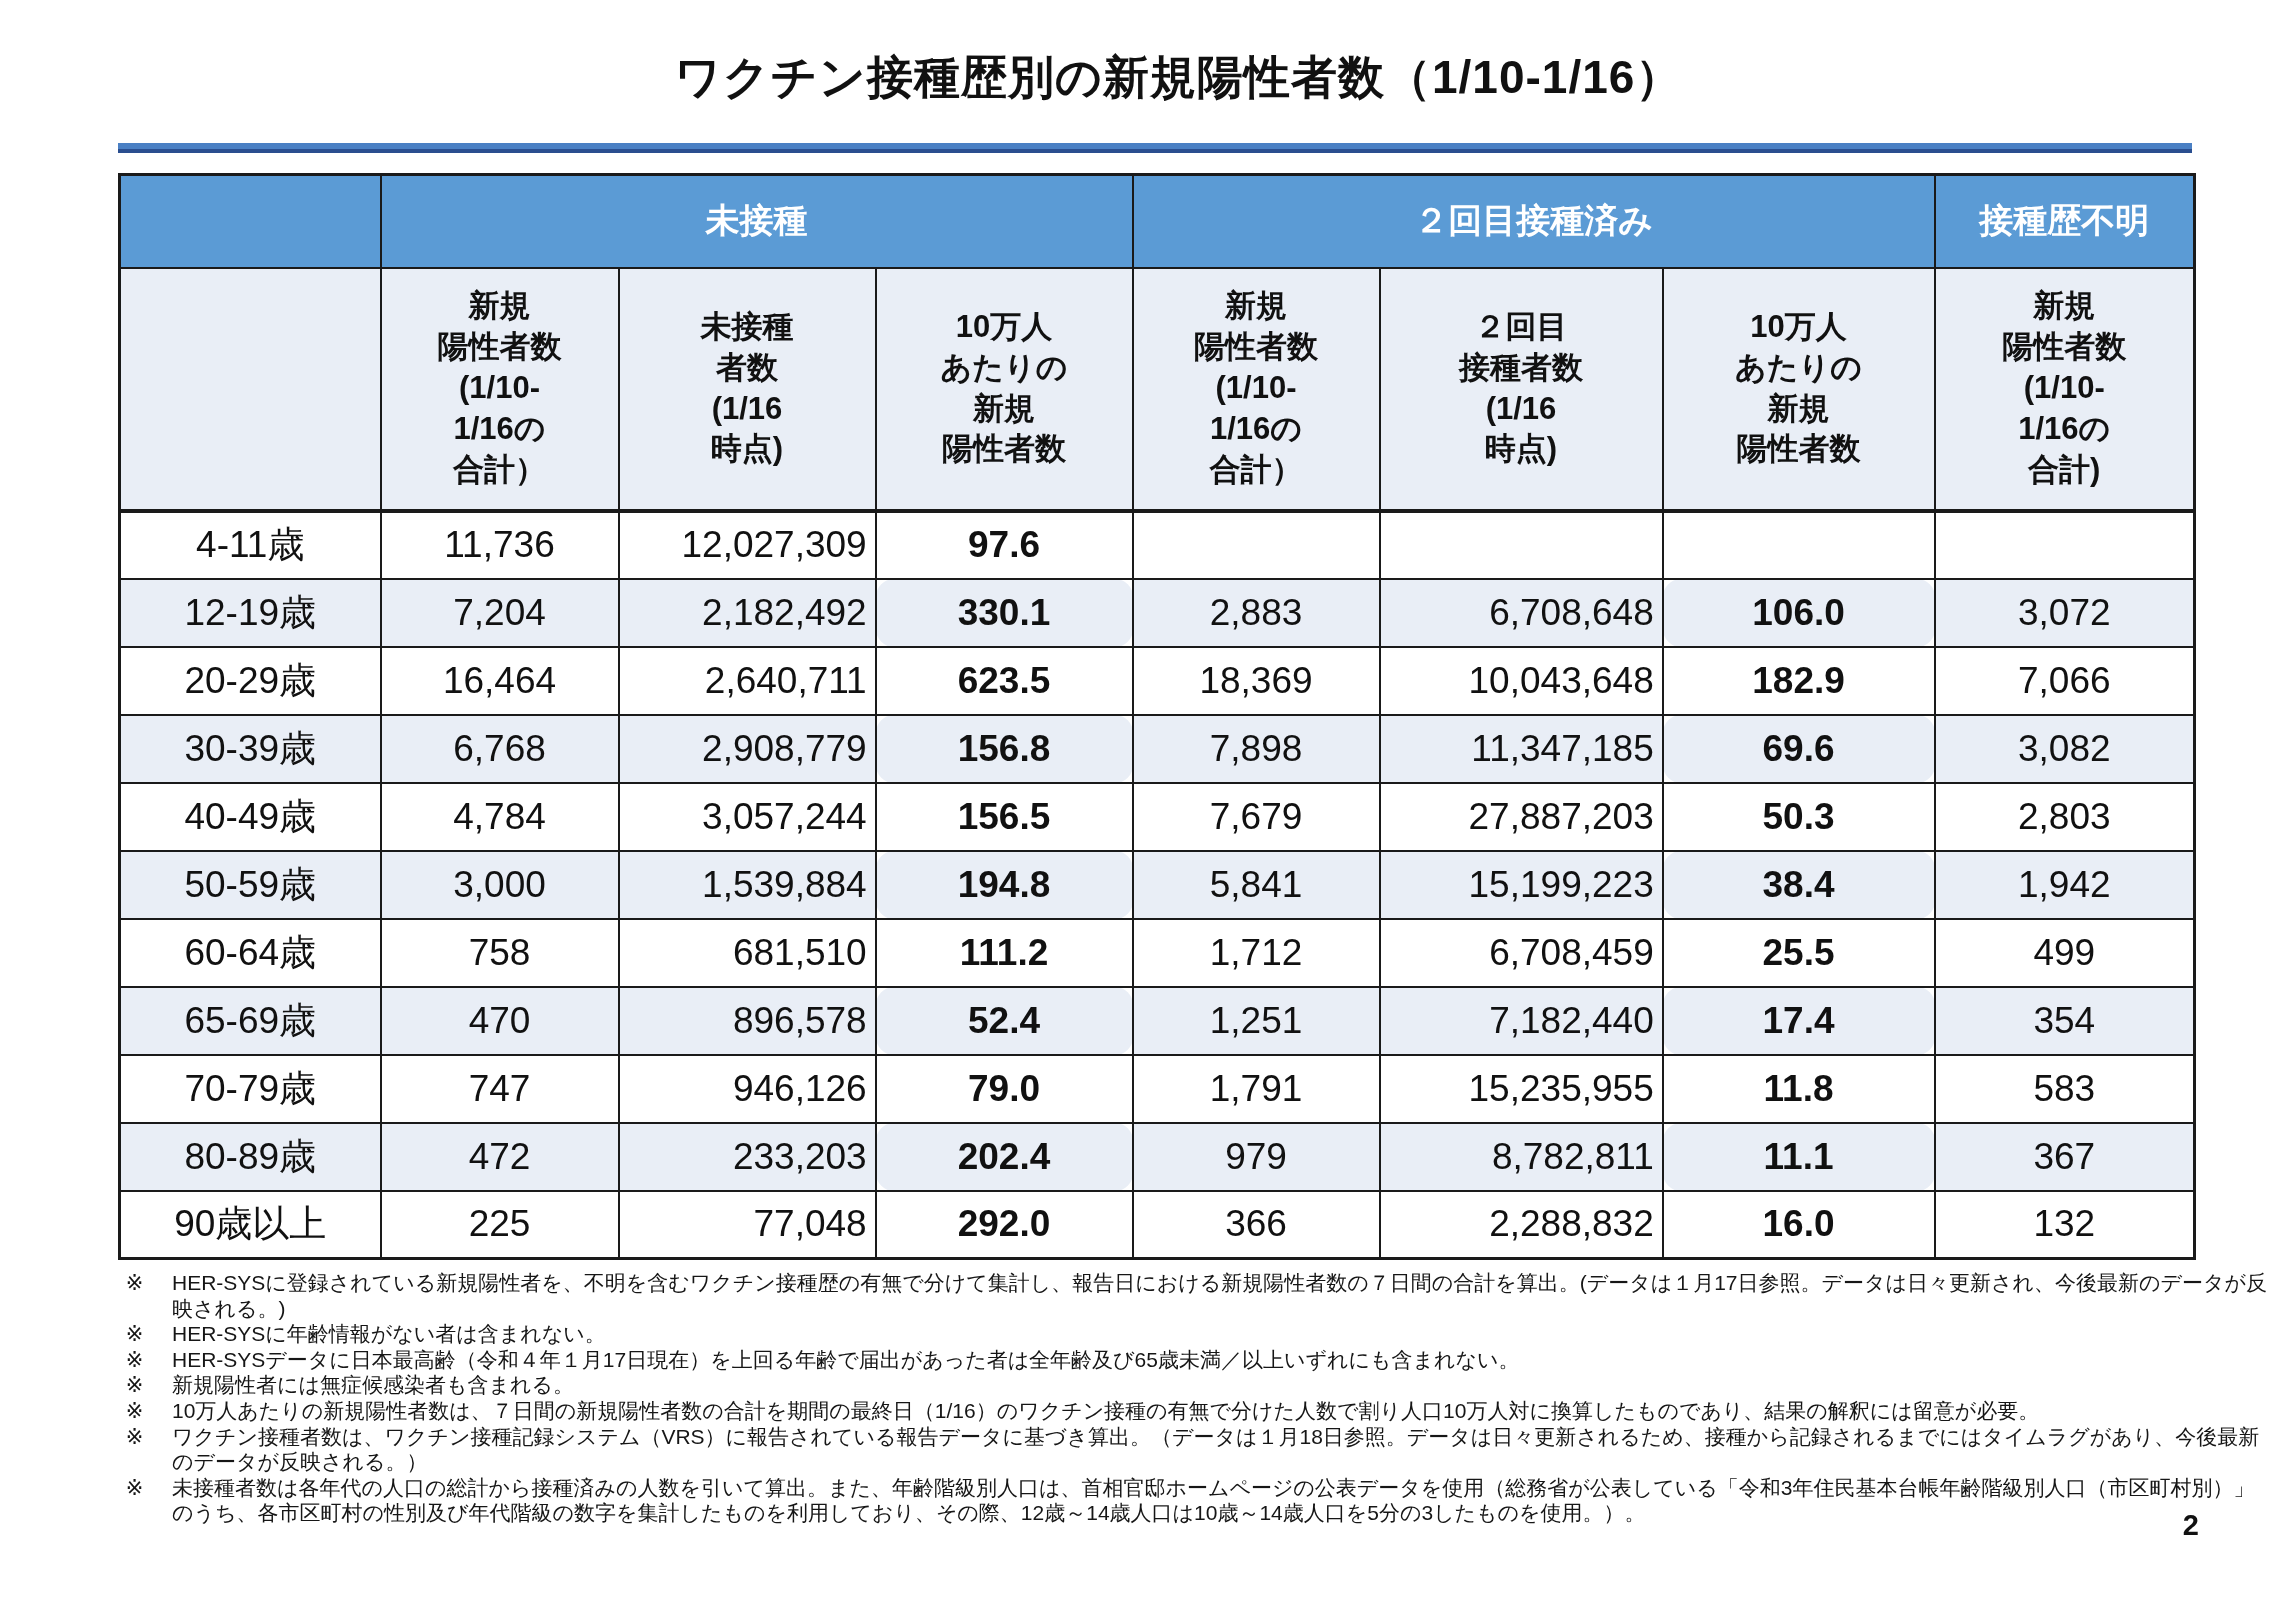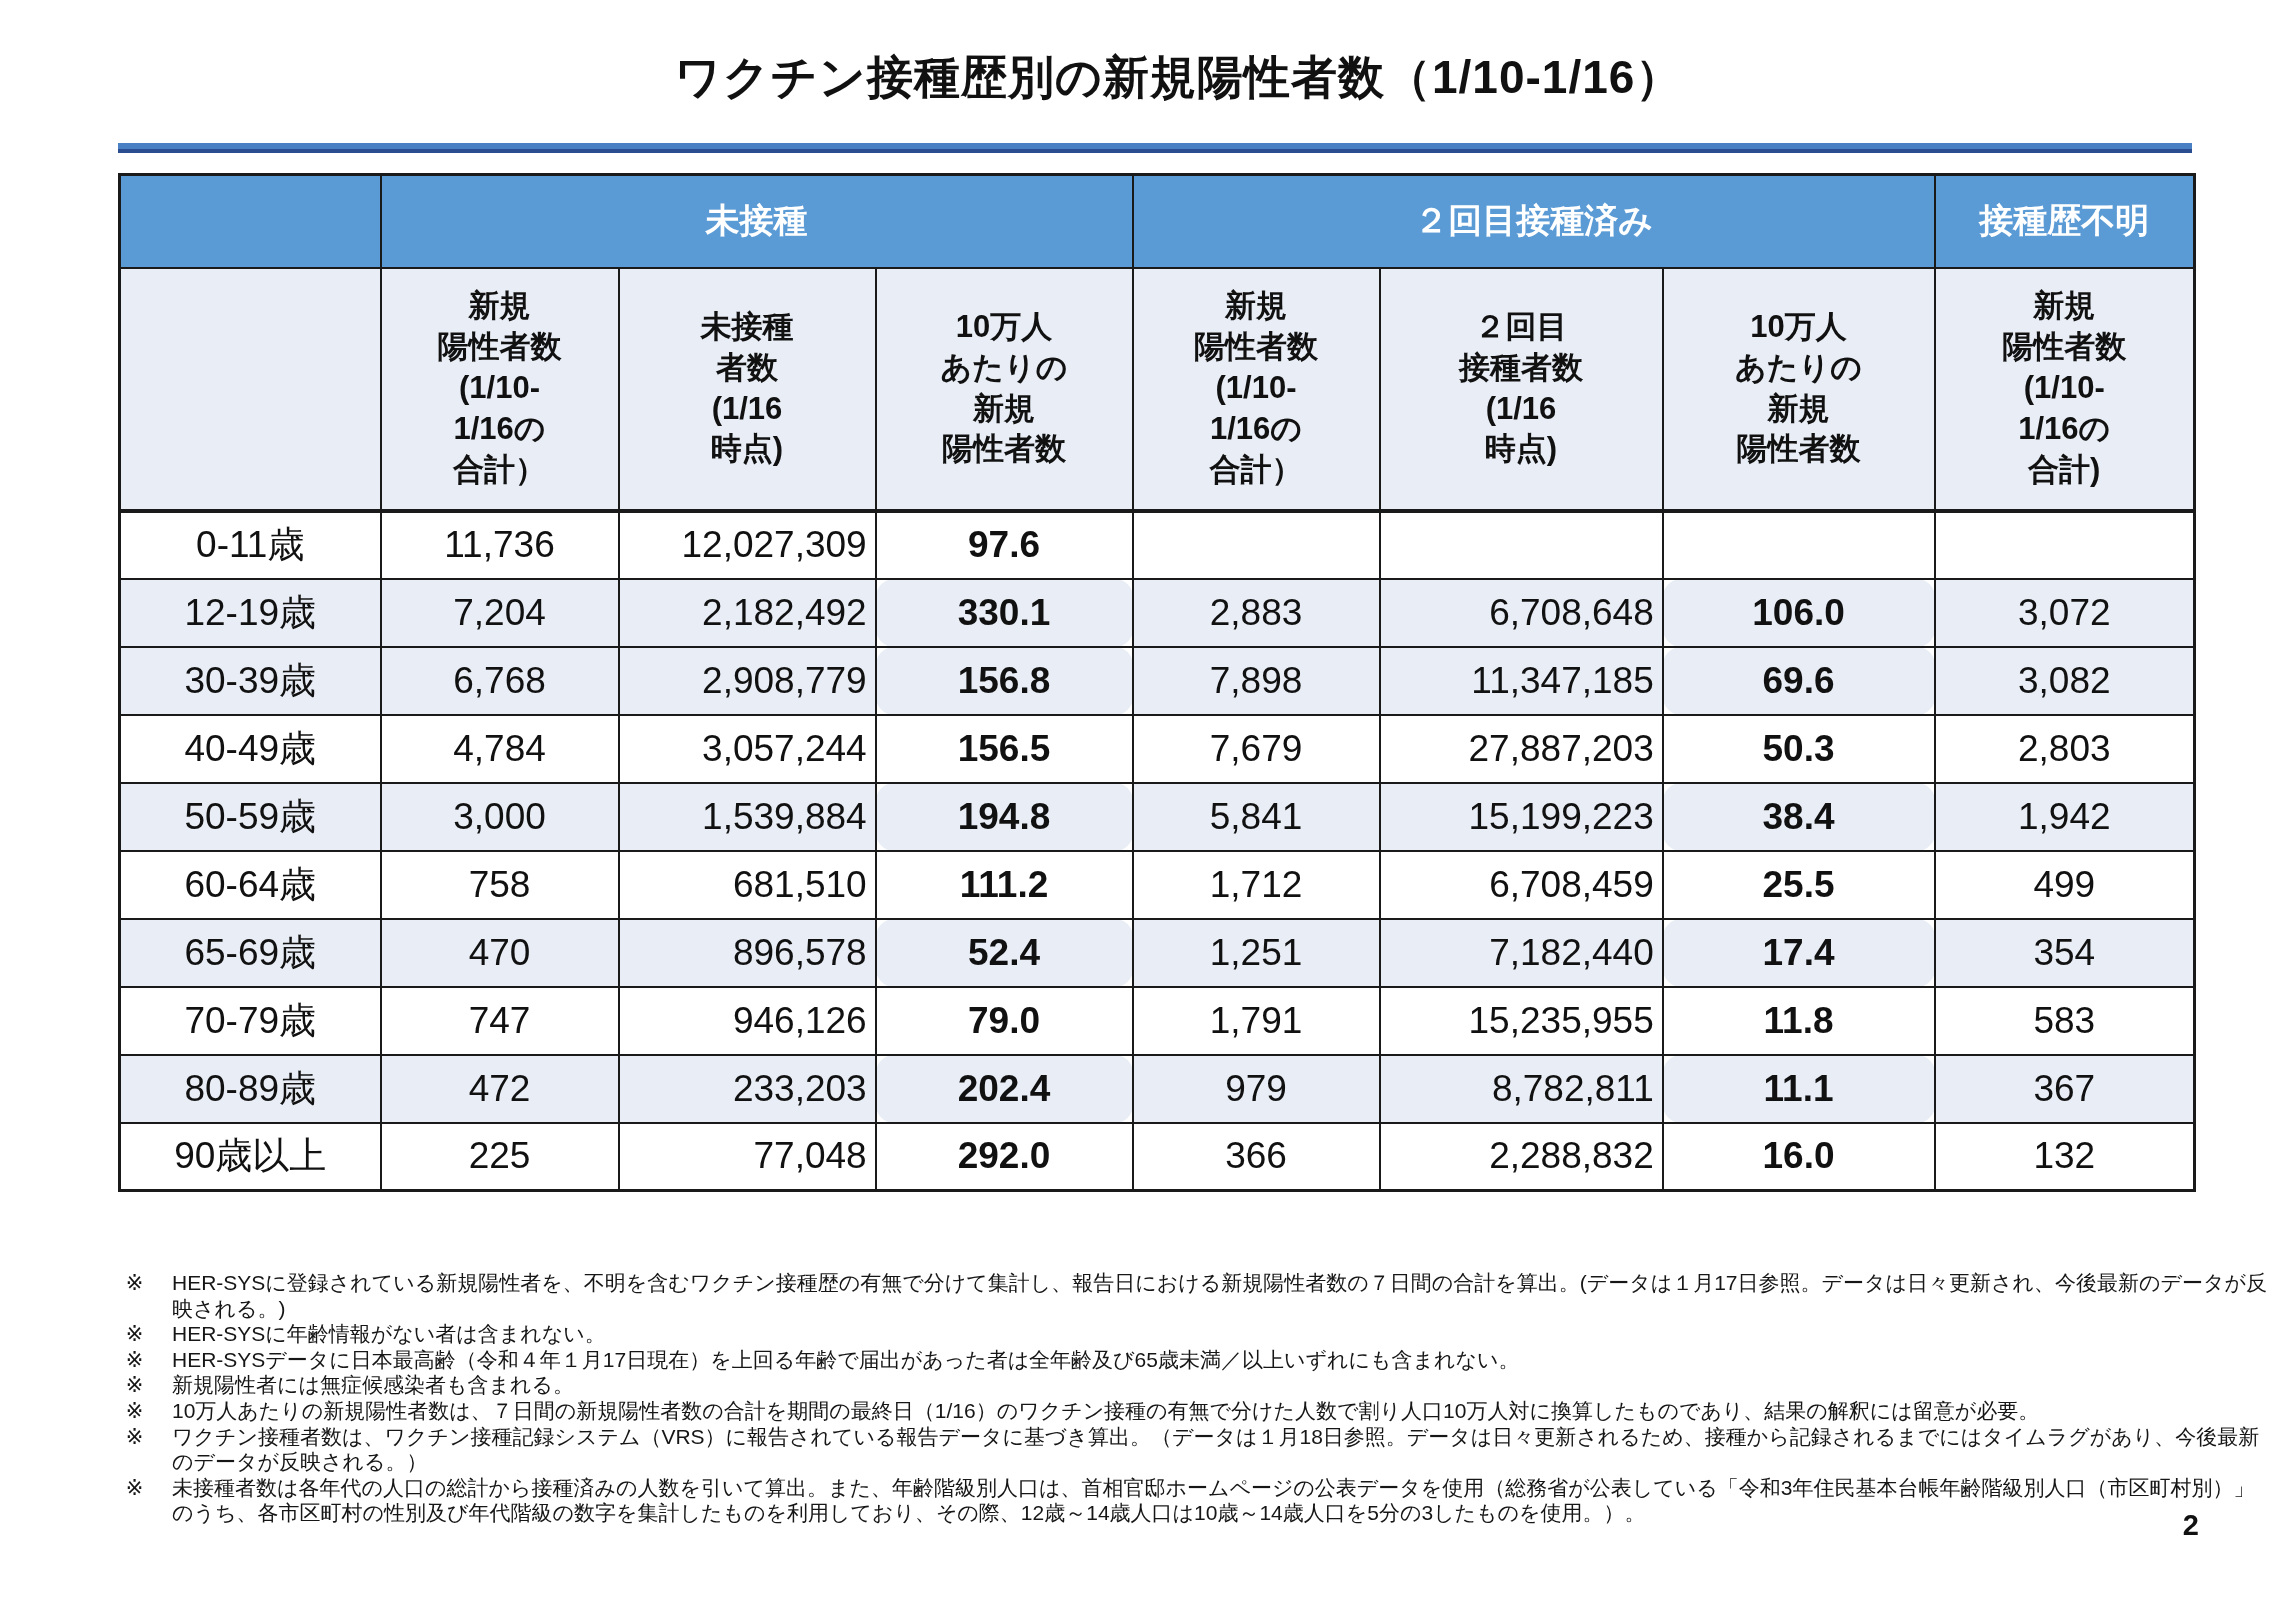--- a/index.html
+++ b/index.html
@@ -130,39 +130,49 @@
 陽性者数</th>
         <th>新規
 陽性者数
 (1/10-
 1/16の
 合計)</th>
       </tr>
     </thead>
     <tbody>
         <tr class="plain">
-          <td class="cell age">0-11歳</td>
+          <td class="cell age">4-11歳</td>
           <td class="cell num-c">11,736</td>
           <td class="cell num-r">12,027,309</td>
           <td class="cell rate">97.6</td>
           <td class="cell num-c slash"></td>
           <td class="cell num-r slash"></td>
           <td class="cell rate slash"></td>
           <td class="cell num-c slash"></td>
         </tr>
         <tr class="shade">
           <td class="cell age">12-19歳</td>
           <td class="cell num-c">7,204</td>
           <td class="cell num-r">2,182,492</td>
           <td class="cell rate">330.1</td>
           <td class="cell num-c">2,883</td>
           <td class="cell num-r">6,708,648</td>
           <td class="cell rate">106.0</td>
           <td class="cell num-c">3,072</td>
         </tr>
+        <tr class="plain">
+          <td class="cell age">20-29歳</td>
+          <td class="cell num-c">16,464</td>
+          <td class="cell num-r">2,640,711</td>
+          <td class="cell rate">623.5</td>
+          <td class="cell num-c">18,369</td>
+          <td class="cell num-r">10,043,648</td>
+          <td class="cell rate">182.9</td>
+          <td class="cell num-c">7,066</td>
+        </tr>
         <tr class="shade">
           <td class="cell age">30-39歳</td>
           <td class="cell num-c">6,768</td>
           <td class="cell num-r">2,908,779</td>
           <td class="cell rate">156.8</td>
           <td class="cell num-c">7,898</td>
           <td class="cell num-r">11,347,185</td>
           <td class="cell rate">69.6</td>
           <td class="cell num-c">3,082</td>
         </tr>

